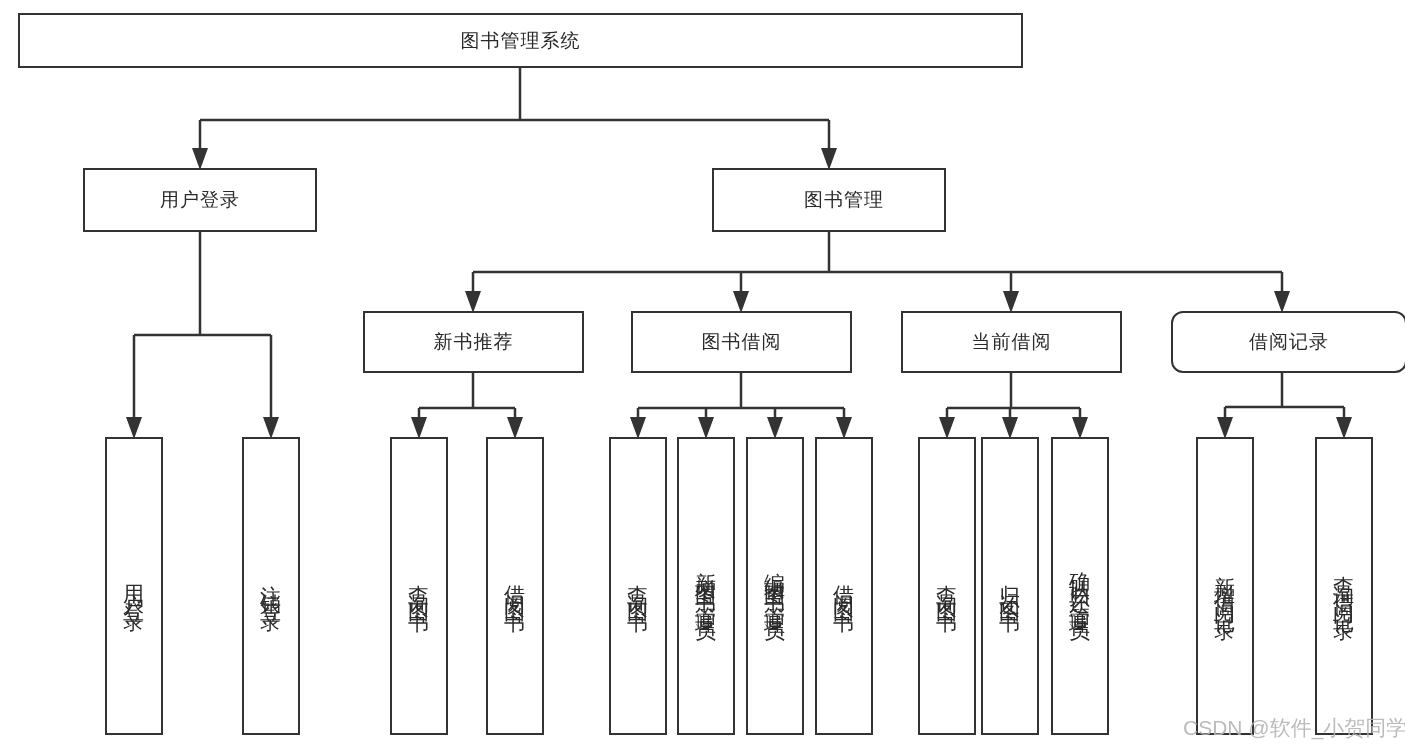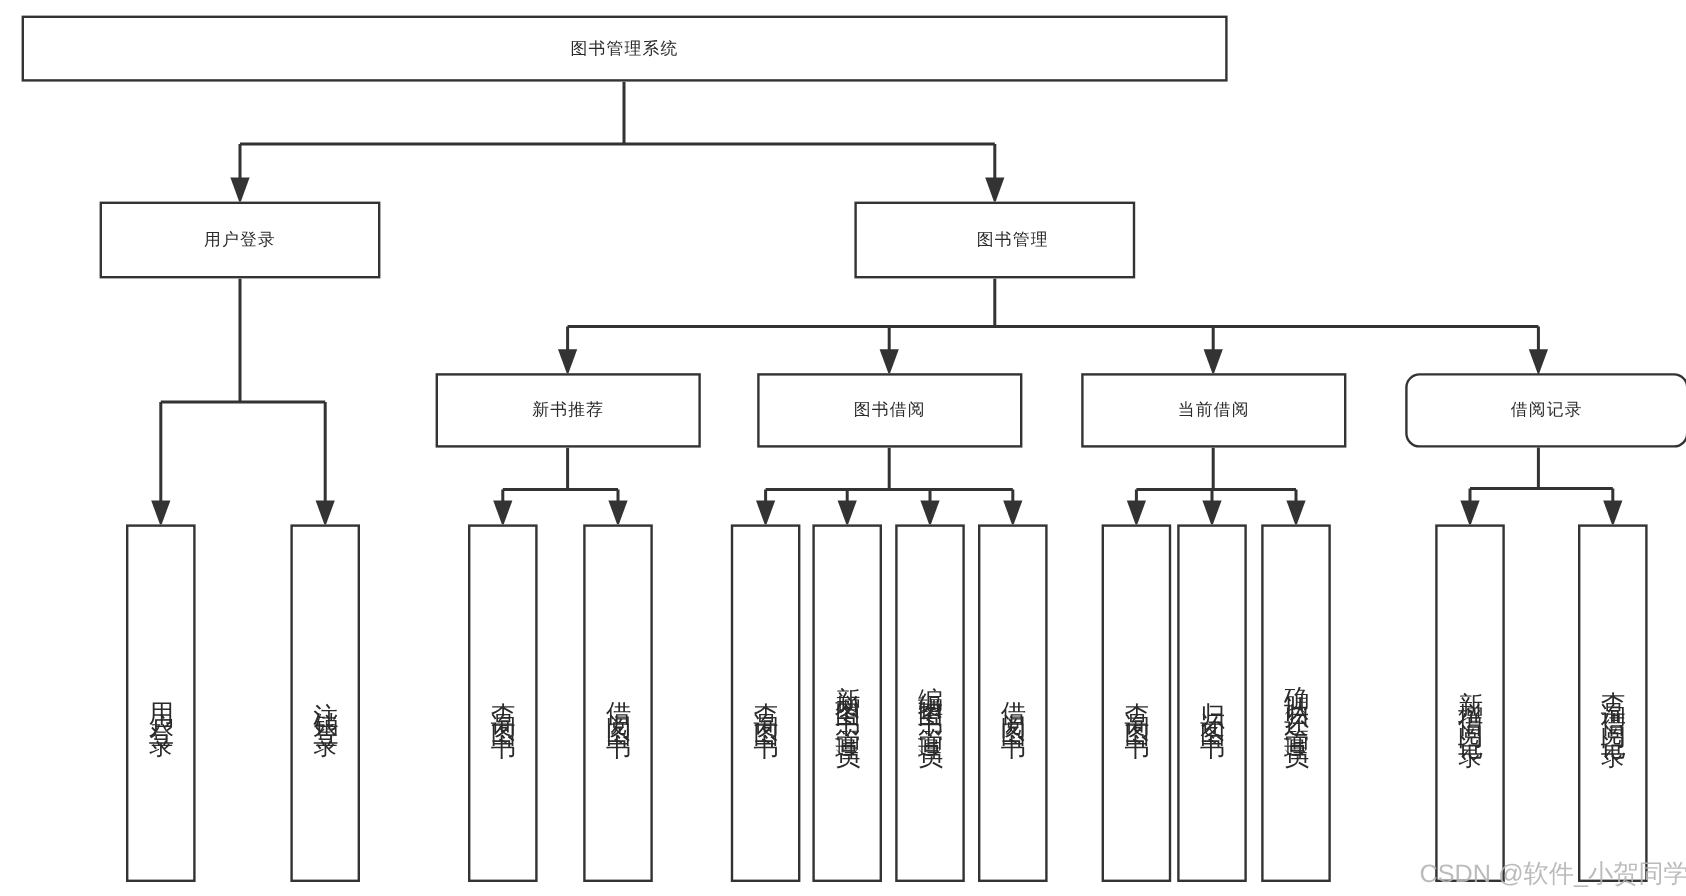--- a/index.html
+++ b/index.html
@@ -27,21 +27,21 @@
     box-sizing: border-box;
     border: 2px solid #333333;
     background: #ffffff;
     display: flex;
     align-items: center;
     justify-content: center;
     z-index: 2;
     color: #2a2a2a;
   }
   .hbox {
-    font-size: 14px;
+    font-size: 19px;
     letter-spacing: 1px;
     text-align: center;
   }
   .vbox span {
     writing-mode: vertical-rl;
     text-orientation: mixed;
     font-size: 21px;
     letter-spacing: 9px;
     line-height: 1;
     color: #2a2a2a;

